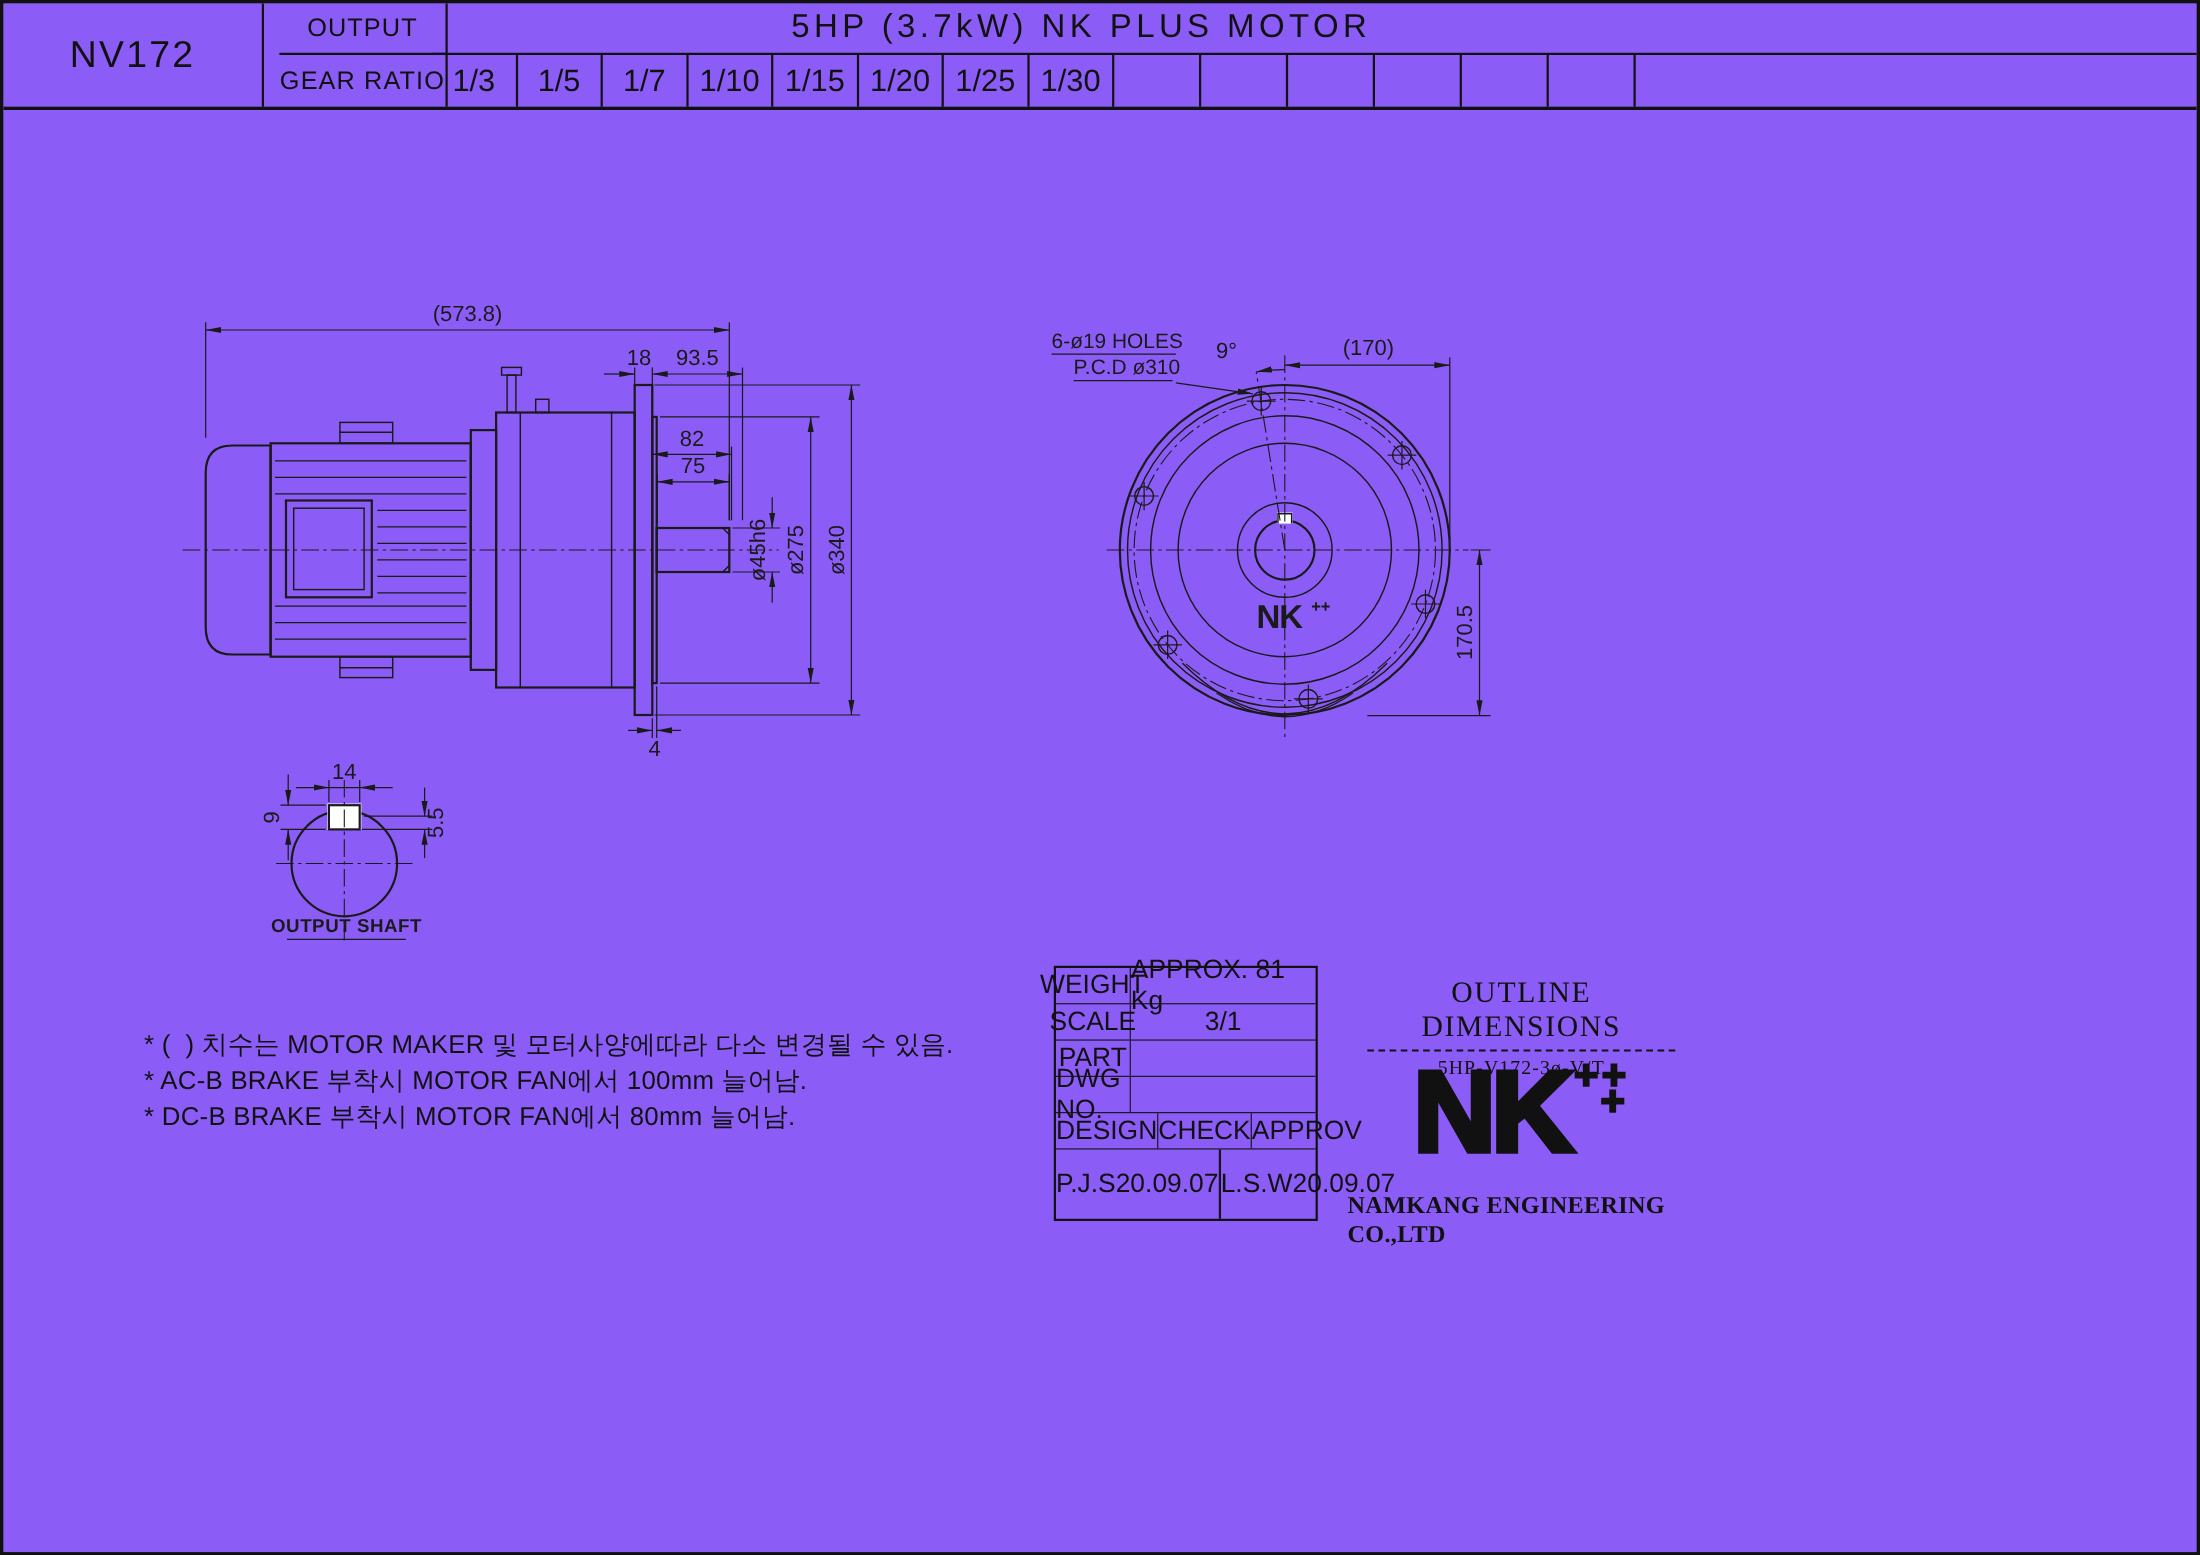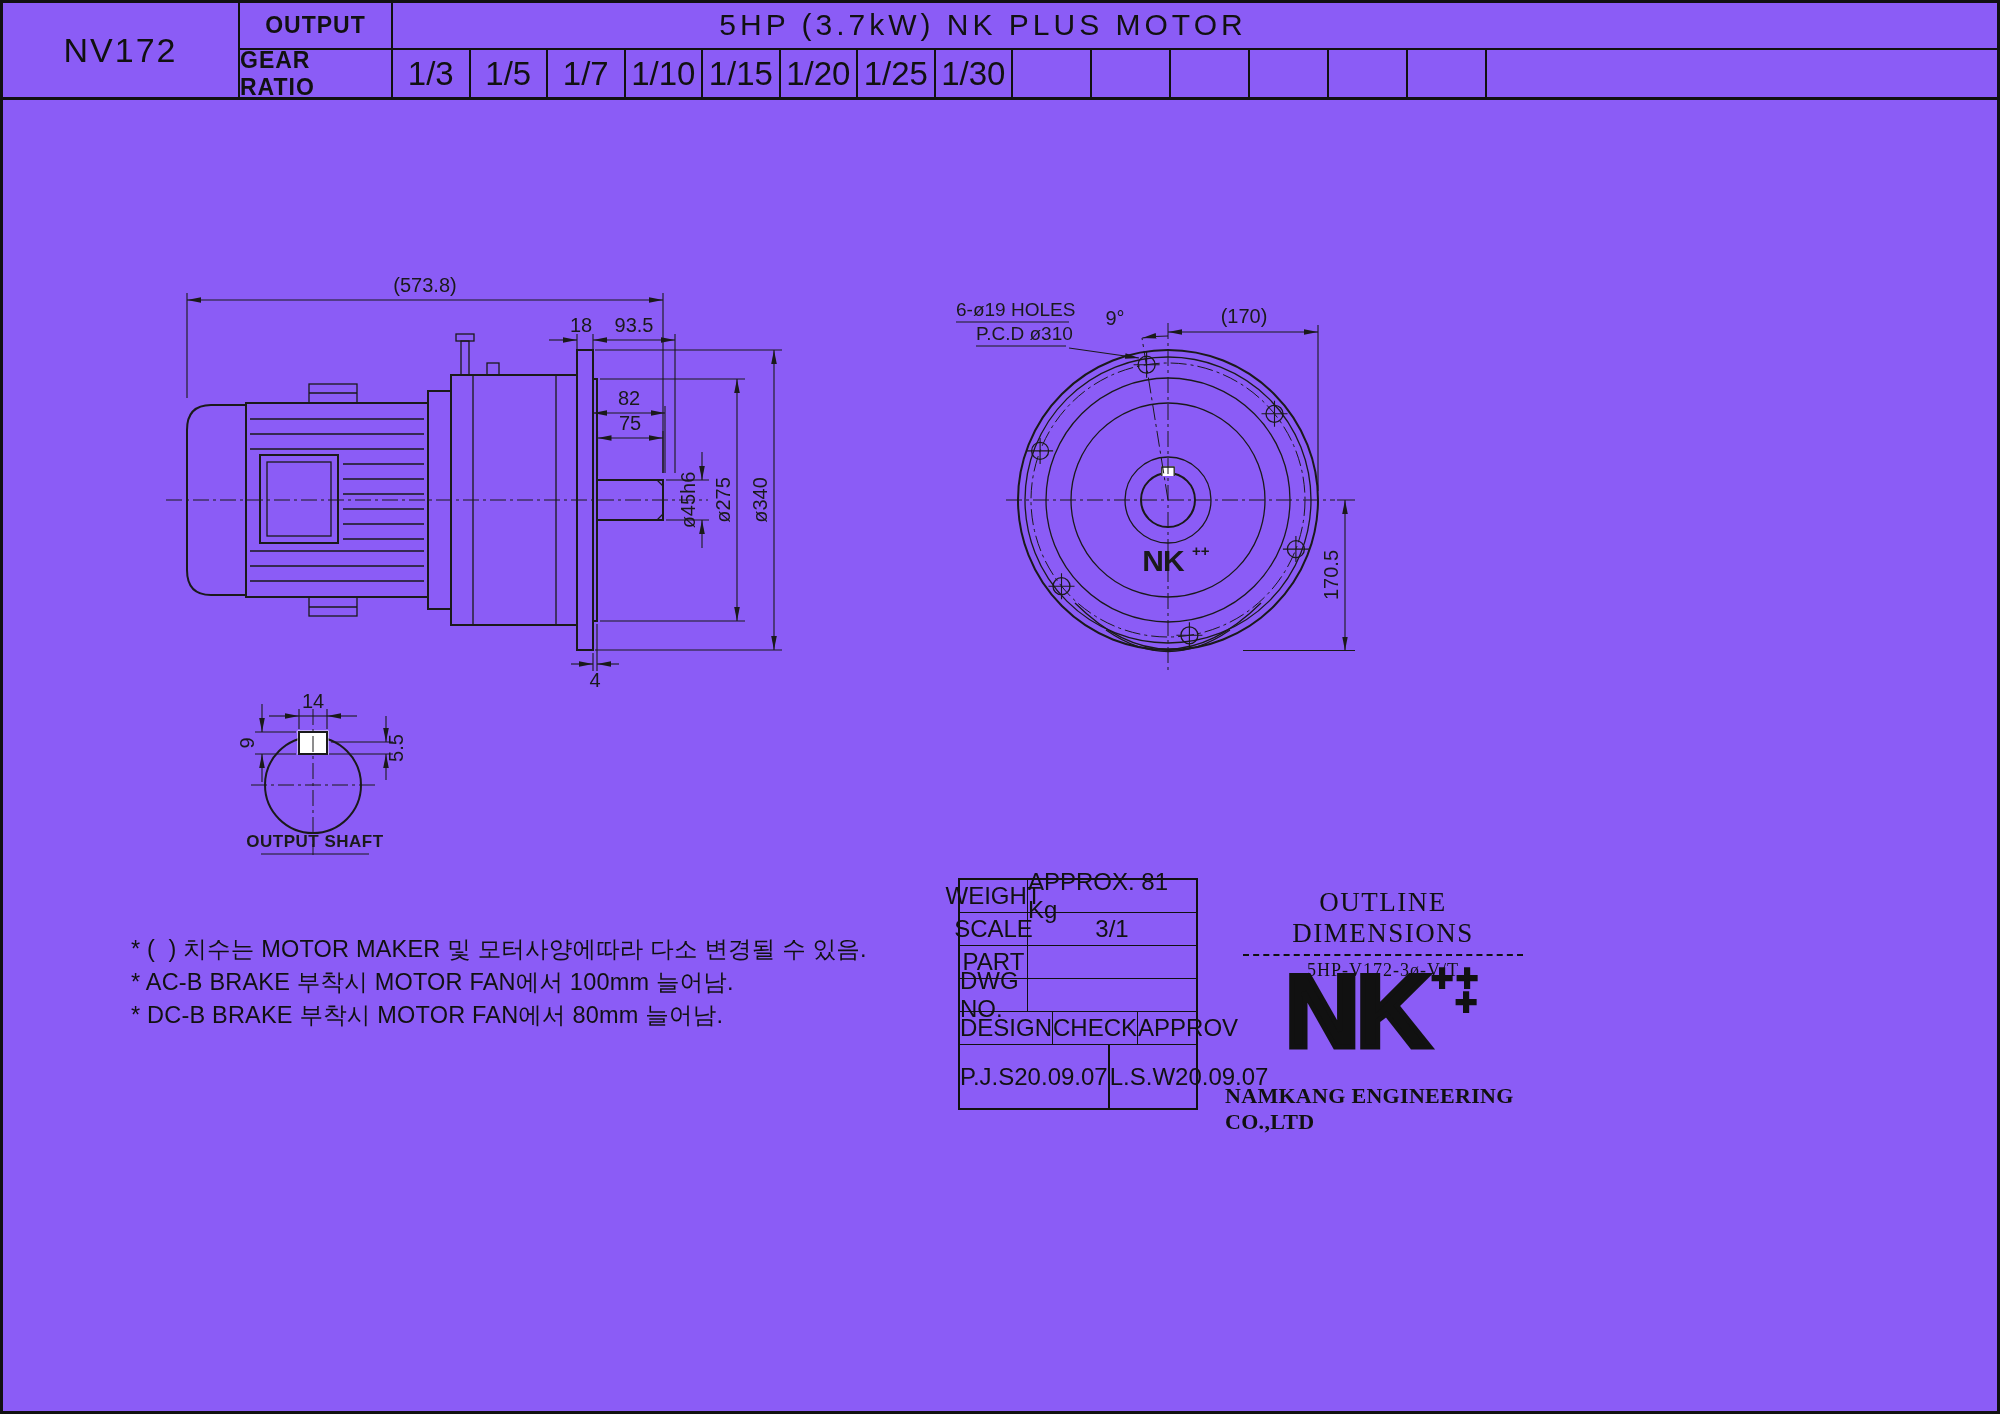--- a/index.html
+++ b/index.html
@@ -3,30 +3,30 @@
 <meta charset="utf-8">
 <style>
   html,body{margin:0;padding:0;background:#e8e8e8;}
   .page{position:relative;width:2000px;height:1414px;background:#8b5cf6;border:3px solid #111;
         box-sizing:border-box;overflow:hidden;color:#111;
         font-family:"Liberation Sans",sans-serif;}
   
   .hdr{position:absolute;left:0;top:0;width:100%;height:97px;border-bottom:3px solid #111;box-sizing:border-box;}
   .hdr-model{position:absolute;left:0;top:0;width:237px;height:94px;border-right:2.5px solid #111;
              display:flex;align-items:center;justify-content:center;font-size:34px;letter-spacing:2px;box-sizing:border-box;}
-  .hdr-mid{position:absolute;left:237px;top:0;width:153px;height:94px;border-right:2.5px solid #111;box-sizing:border-box;font-weight:bold;}
+  .hdr-mid{position:absolute;left:251px;top:0;width:153px;height:94px;border-right:2.5px solid #111;box-sizing:border-box;}
   .hdr-mid .cell{height:47px;display:flex;align-items:center;justify-content:center;font-size:23px;letter-spacing:1px;box-sizing:border-box;}
   .hdr-mid .cell:first-child{border-bottom:2.5px solid #111;}
   .hdr-right{position:absolute;left:390px;top:0;width:1610px;height:94px;}
   .hdr-title{position:relative;height:47px;border-bottom:2.5px solid #111;box-sizing:border-box;}
   .hdr-title span{position:absolute;left:0;top:0;width:1180px;height:44px;display:flex;align-items:center;justify-content:center;
                   font-size:30px;letter-spacing:4px;}
   .hdr-ratios{display:flex;height:47px;}
   .ratio-cell{width:77.5px;border-right:2.5px solid #111;display:flex;align-items:center;justify-content:center;
-              font-size:33px;box-sizing:border-box;}
+              font-size:28px;box-sizing:border-box;}
   .ratio-cell.empty{width:79px;}
   .ratio-cell.fill{flex:1;border-right:none;}
   
   svg.draw{position:absolute;left:0;top:0;}
   .obj{stroke:#1a1a1a;fill:none;stroke-width:2;}
   .obj2{stroke:#1a1a1a;fill:none;stroke-width:1.3;}
   .cl{stroke:#1a1a1a;fill:none;stroke-width:1;stroke-dasharray:16 4 3 4;}
   .diml{stroke:#1a1a1a;fill:none;stroke-width:1.1;}
   .dt{font-family:"Liberation Sans",sans-serif;font-size:20px;fill:#1a1a1a;text-anchor:middle;}
   .dts{font-family:"Liberation Sans",sans-serif;font-size:19px;fill:#1a1a1a;text-anchor:start;}

